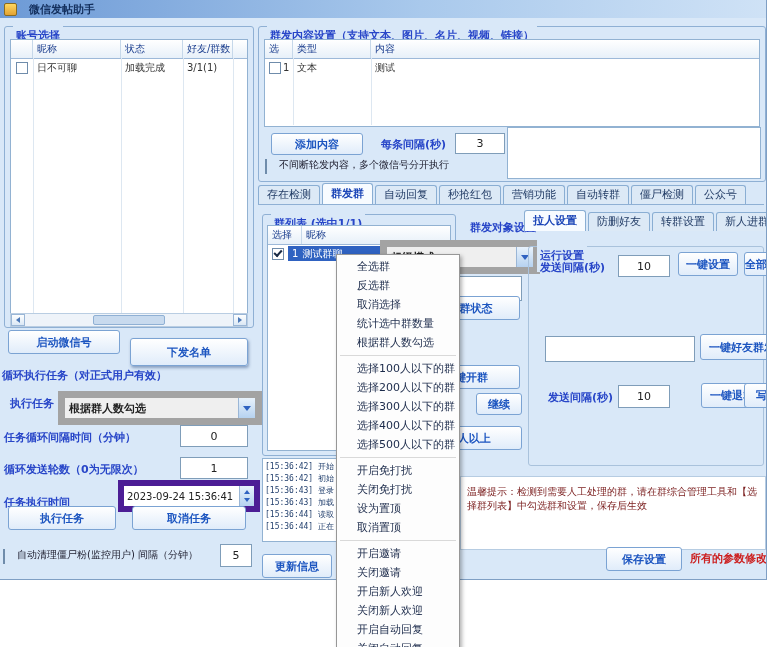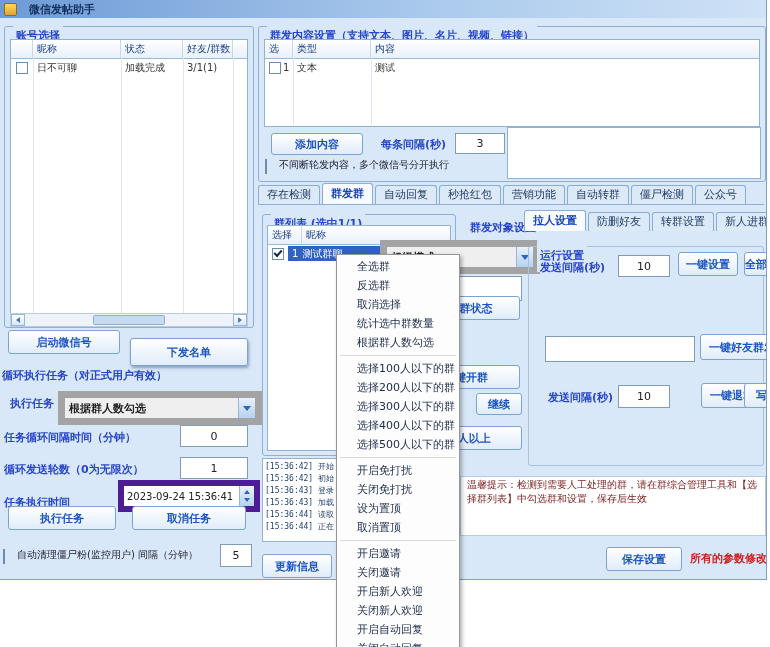--- a/index.html
+++ b/index.html
@@ -56,21 +56,21 @@
   .tab{height:18px;line-height:18px;padding:0 8px;background:#dce9f6;border:1px solid #8aaed3;
        border-bottom:none;border-radius:3px 3px 0 0;margin-right:2px;color:#223c66;font-size:11px;white-space:nowrap;}
   .tab.sel{background:#f7fbff;color:#1c46b8;font-weight:bold;height:20px;line-height:20px;}
   .panel-line{height:1px;background:#8fb0d4;}
   .menu{background:#fdfdfd;border:1px solid #979797;box-shadow:2px 2px 4px rgba(0,0,0,.3);padding:2px 0;}
   .menu-item{height:19px;line-height:19px;padding-left:20px;font-size:11px;color:#1b2a4a;white-space:nowrap;}
   .menu-sep{height:1px;background:#d9d9d9;margin:3px 3px;}
   .log{font-family:"DejaVu Sans Mono","Liberation Mono",monospace;font-size:8px;color:#23406e;
        line-height:12px;padding:2px;overflow:hidden;}
   .notice{background:#fff;border:1px solid #b6cce2;color:#7a1d1d;font-size:10px;line-height:14px;
-       padding:1px 6px;overflow:hidden;}
+       padding:8px 6px;overflow:hidden;}
   .warn{color:#cc2020;font-weight:bold;font-size:11px;white-space:nowrap;}
   .selrow{background:#2f62c1;color:#fff;}
   .datetime{background:#fff;border:6px solid #4c1d95;display:flex;align-items:center;font-size:10px;}
   .spin{width:14px;align-self:stretch;border-left:1px solid #9ab6d6;display:flex;flex-direction:column;
        align-items:center;justify-content:space-evenly;background:linear-gradient(#e8f2fc,#b6d2f0);}
 </style>
 </head>
 <body>
 
 <div id="app">

